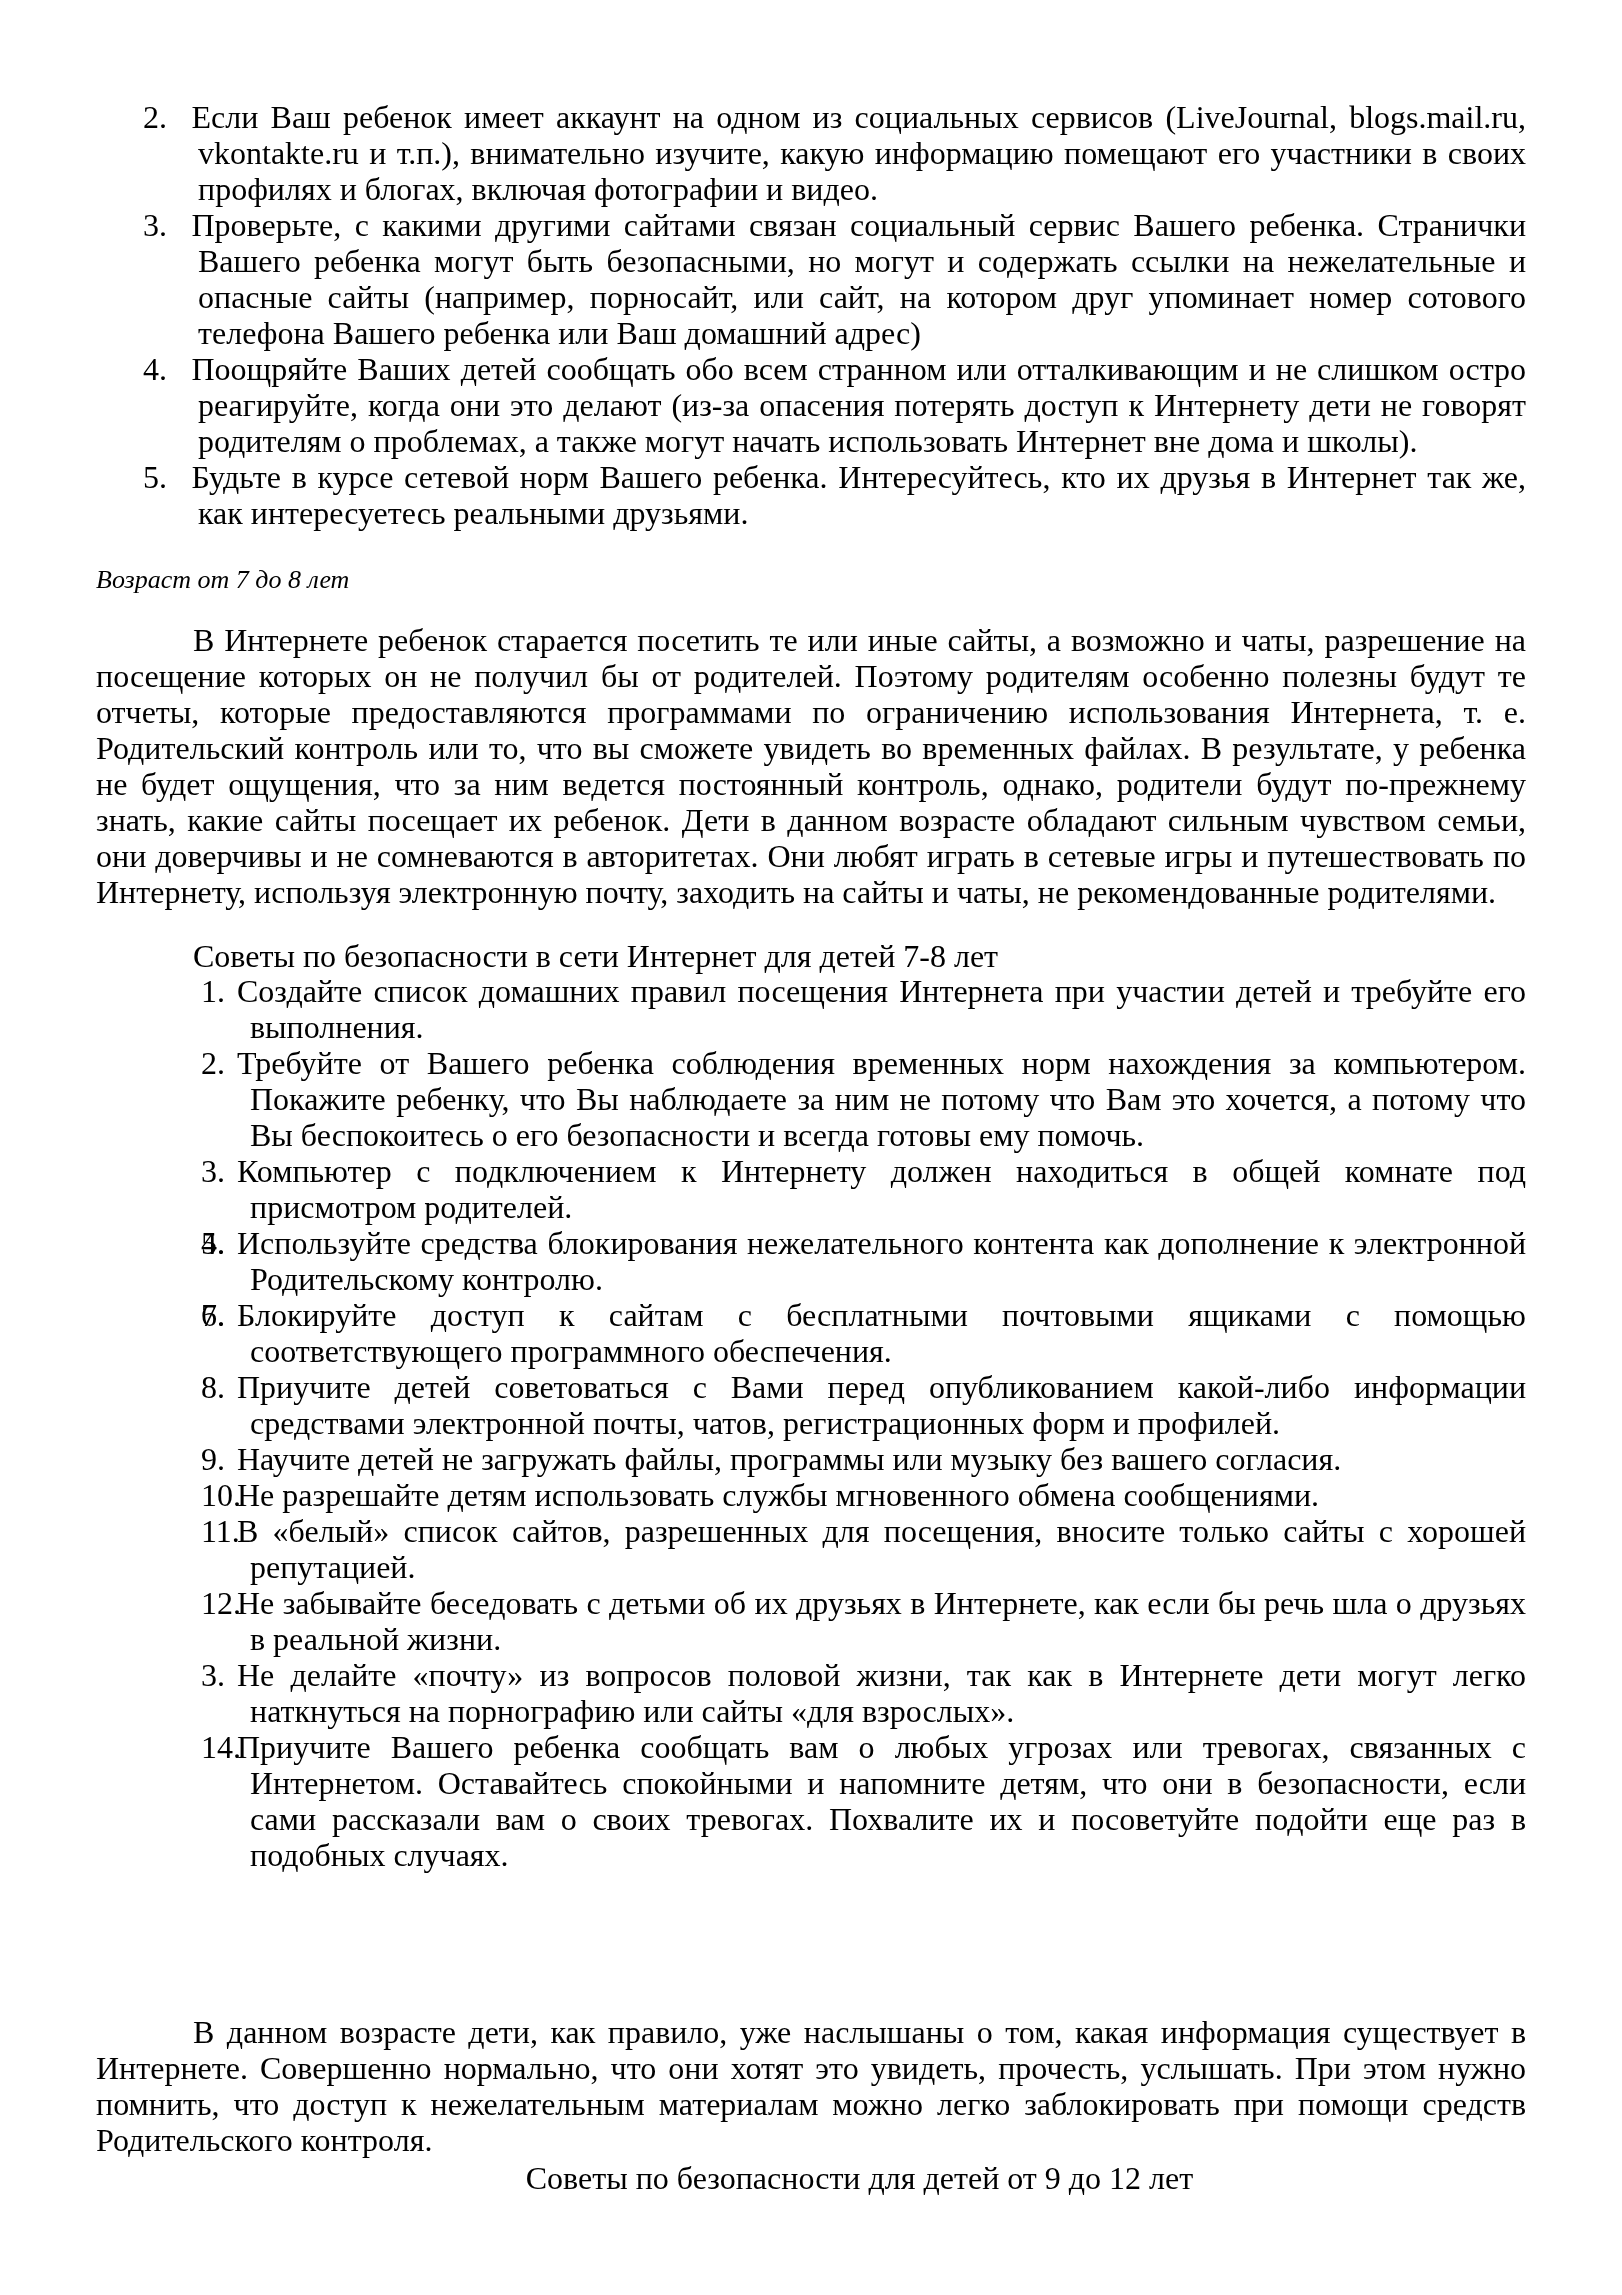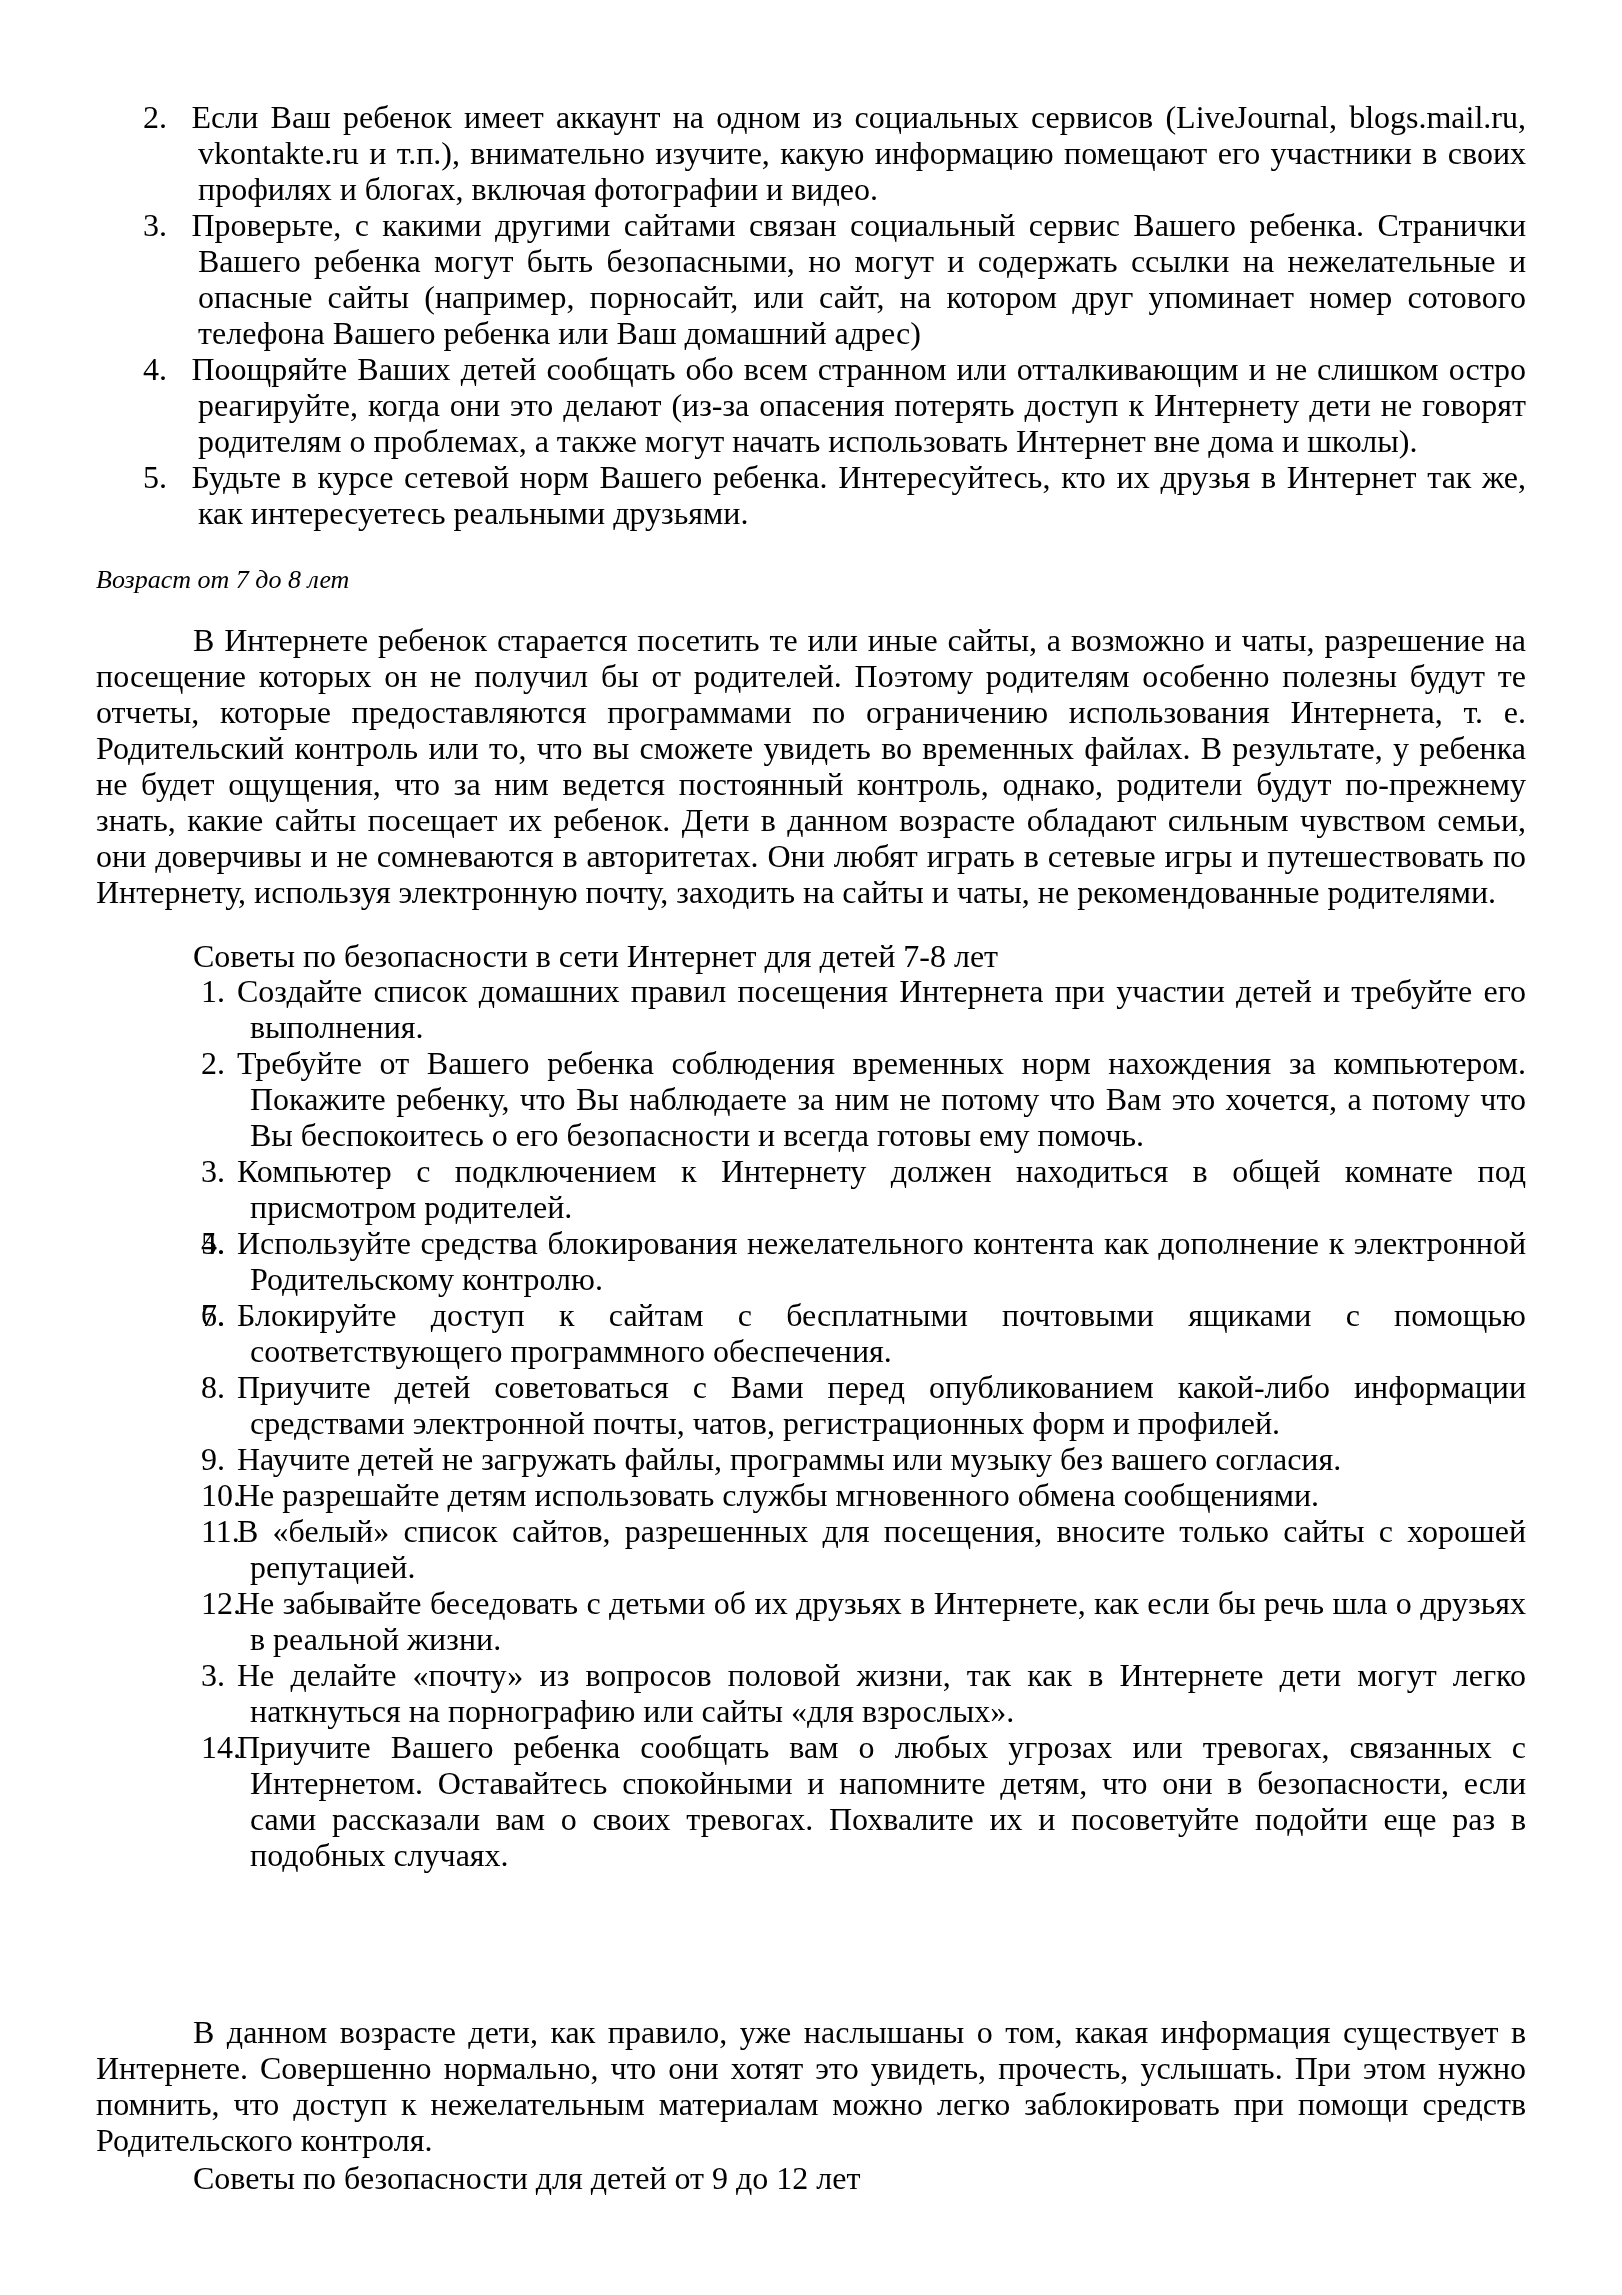--- a/index.html
+++ b/index.html
@@ -35,21 +35,21 @@
     font-style: italic;
     font-weight: normal;
     font-size: 26px;
     line-height: 36px;
   }
   .body-para {
     margin: 0;
     text-align: justify;
     text-indent: 97px;
   }
-  .single-line { text-align: left; }
+  .single-line { text-align: center; }
 
   
   #sec-list-top   { top: 99px; }
   #sec-head-7-8   { top: 562px; }
   #sec-para-7-8   { top: 622px; }
   #sec-tips-title-7-8 { top: 938px; }
   #sec-tips-7-8   { top: 973px; }
   #sec-head-9-12  { top: 1923px; }
   #sec-para-9-12  { top: 1987px; margin-top: 27px; }
   #sec-tips-title-9-12 { top: 2160px; }

